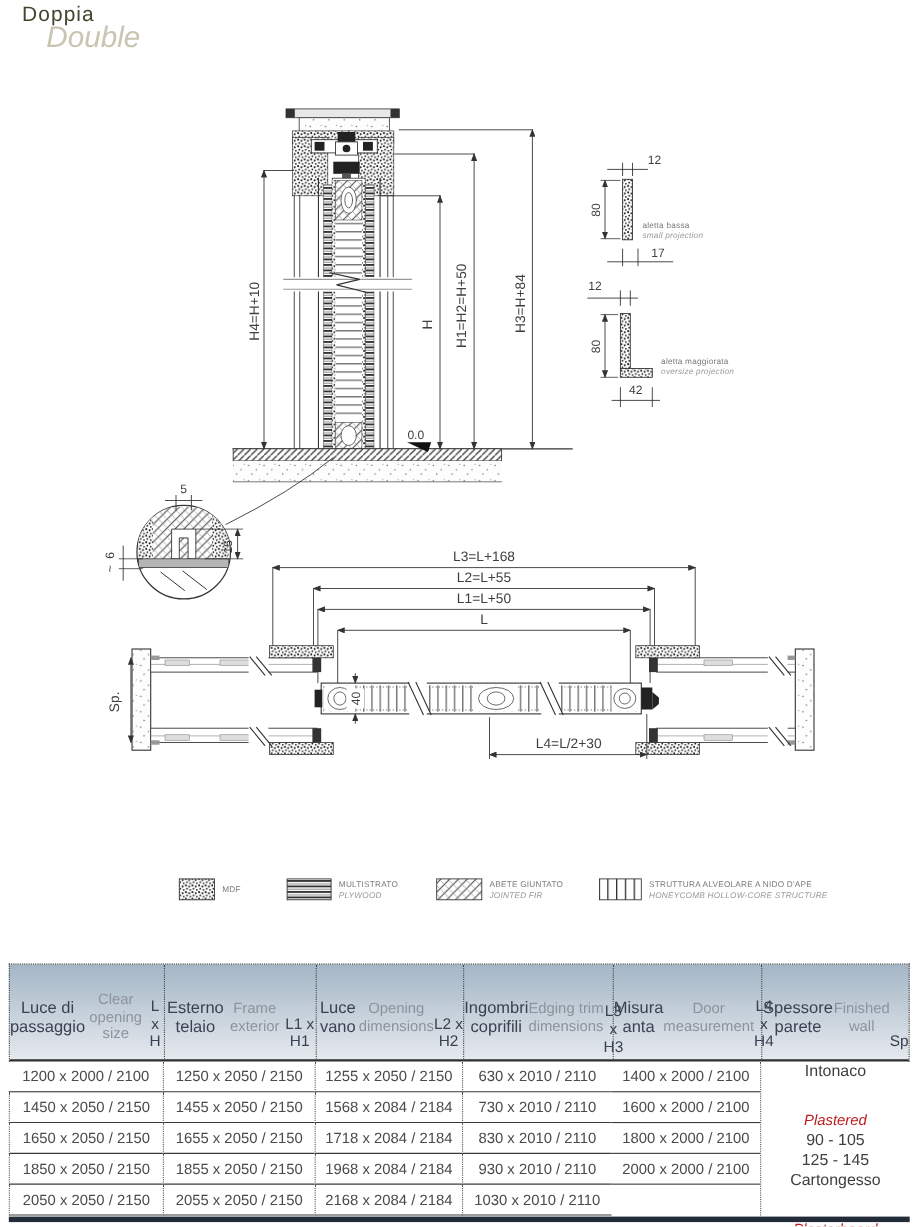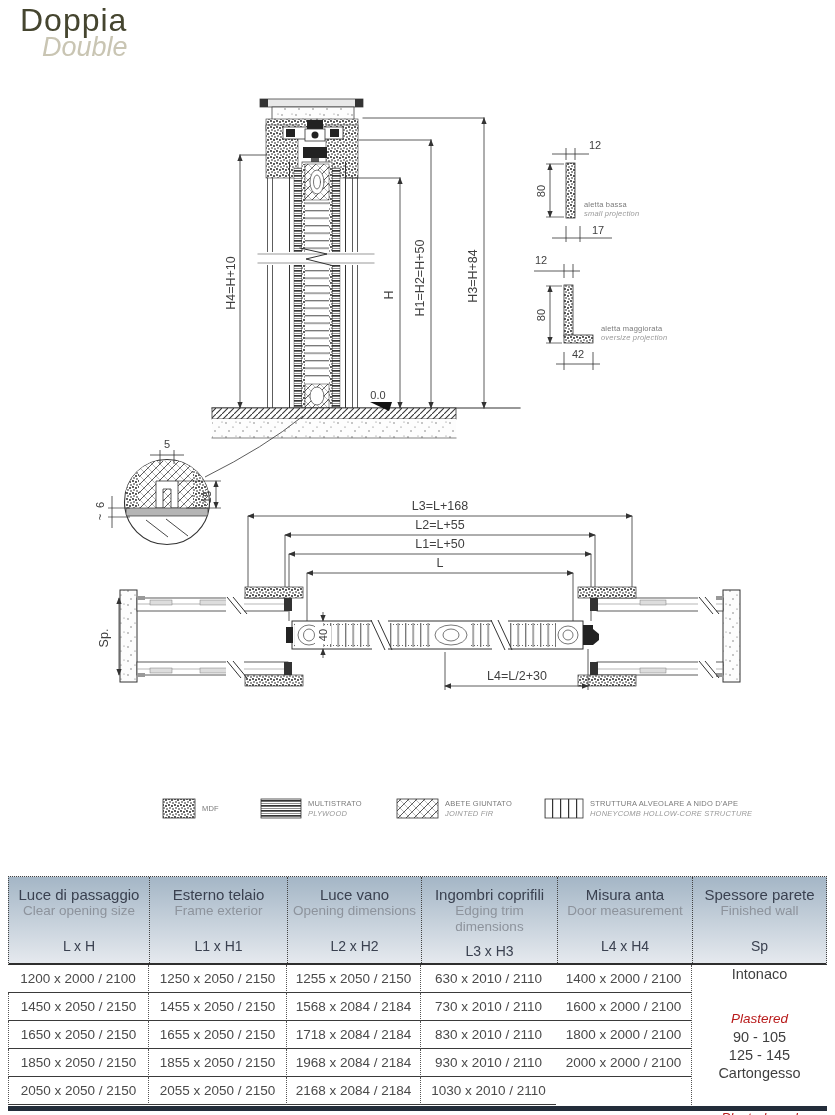--- a/index.html
+++ b/index.html
@@ -1,35 +1,35 @@
 <!DOCTYPE html>
 <html><head>
 <meta charset="utf-8">
 <style>
   html,body{margin:0;padding:0;background:#fff;}
   .page{position:relative;width:835px;height:1115px;background:#fff;overflow:hidden;
         font-family:"Liberation Sans",sans-serif;}
   
   .title{position:absolute;left:20px;top:4px;line-height:1;}
-  .title .main{font-size:32px;letter-spacing:1px;color:#45452f;}
+  .title .main{font-size:19px;letter-spacing:1px;color:#45452f;}
   .title .sub{font-size:27px;font-style:italic;color:#c9c5b3;margin:-2px 0 16px 22px;}
   
   svg.drawing{position:absolute;left:0;top:0;}
   svg text{font-family:"Liberation Sans",sans-serif;}
   .dim{font-size:11px;fill:#3f3f3f;}
   .dimL{font-size:12.5px;fill:#3f3f3f;}
   .lg{font-size:7.5px;fill:#7a7a7a;letter-spacing:.2px;}
   .lgi{font-style:italic;fill:#999;}
   
   .spec{position:absolute;left:8px;top:876px;width:819px;}
   .thead{display:grid;grid-template-columns:140px 138px 134px 136px 135px 1fr;
          background:linear-gradient(#a4b6c6,#e5e9ee);
          border-top:1px dotted #444;border-left:1px dotted #444;border-right:1px dotted #444;
          border-bottom:2px solid #2e2e2e;height:86px;}
-  .hc{border-left:1px dotted #444;display:flex;flex-direction:column;align-items:center;
+  .hc{border-left:1px dotted #444;display:flex;flex-direction:row;align-items:center;
       justify-content:flex-start;padding-top:9px;text-align:center;}
   .hc:first-child{border-left:none;}
   .hc .it{font-size:15px;color:#3a4150;}
   .hc .en{font-size:13.5px;color:#8d939c;line-height:1.15;}
   .hc .code{font-size:14px;color:#3a4150;margin-top:auto;margin-bottom:9px;}
   .hc.tall .code{margin-bottom:4px;}
   .tbody{display:grid;grid-template-columns:140px 138px 134px 136px 135px 1fr;
          grid-auto-rows:28px;}
   .tc{display:flex;align-items:center;justify-content:center;font-size:13.5px;color:#4a4a4a;
       white-space:nowrap;border-left:1px dotted #555;border-bottom:1.5px solid #3a3a3a;}

